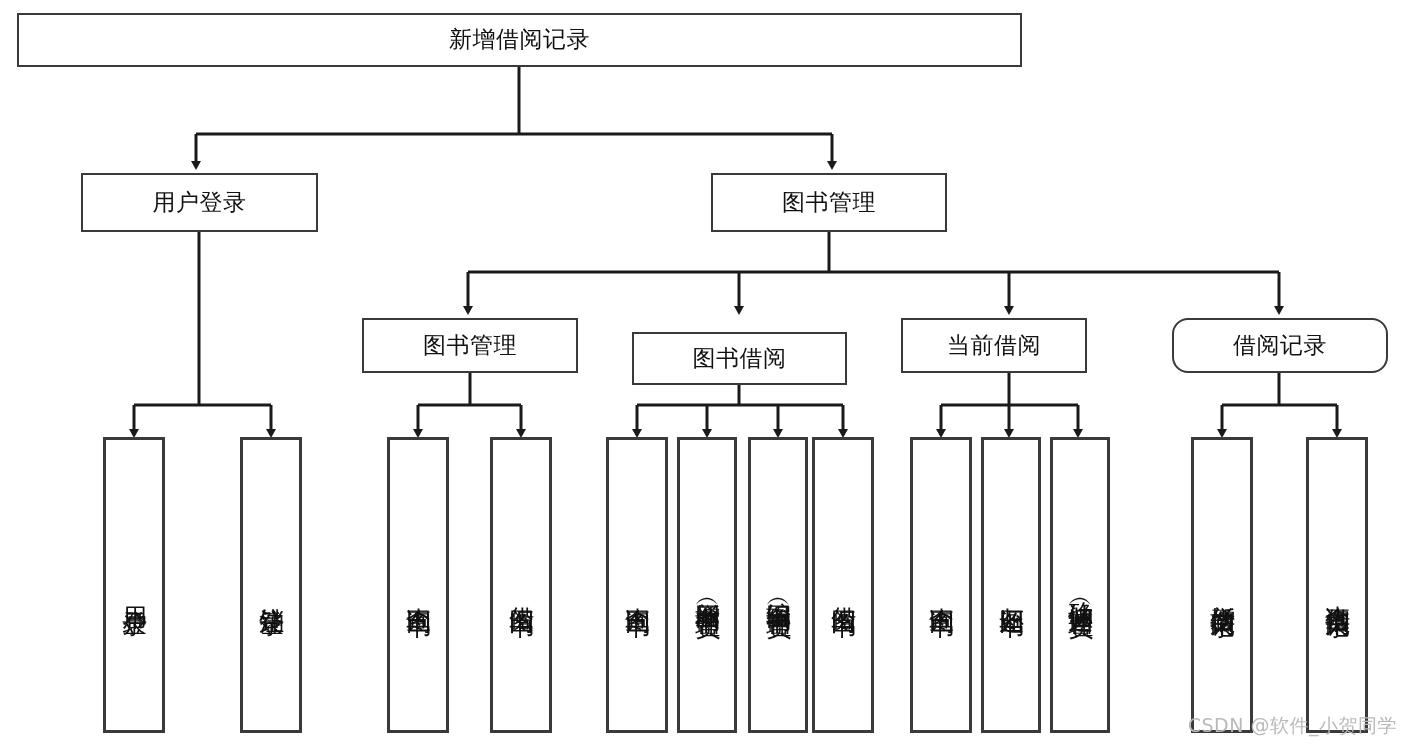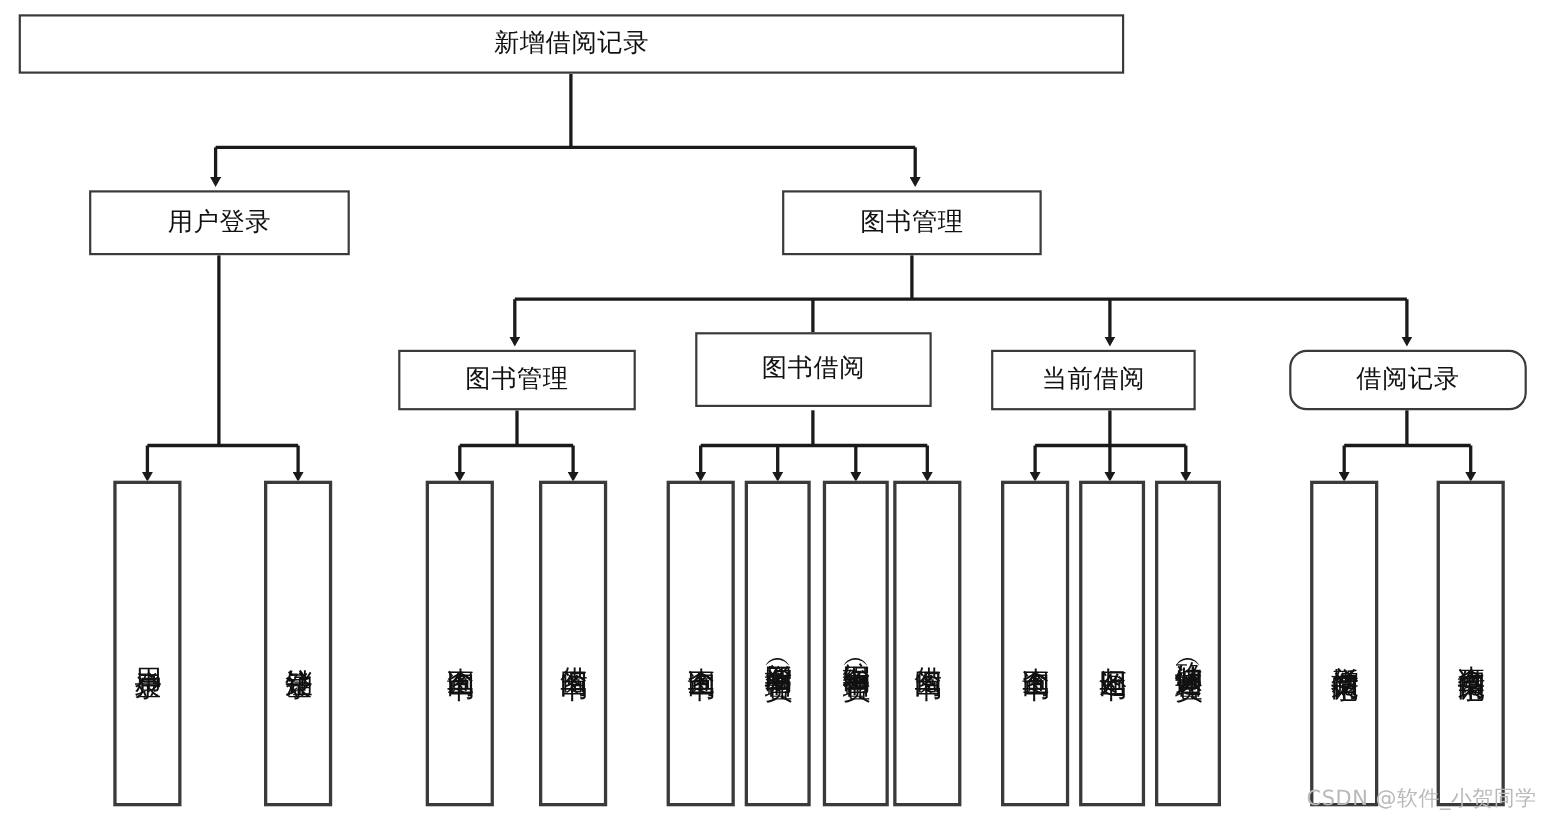--- a/index.html
+++ b/index.html
@@ -130,21 +130,21 @@
   <div class="node node-h" style="left:81px; top:173px; width:237px; height:59px;">
     <span class="node-label">用户登录</span>
   </div>
   <div class="node node-h" style="left:711px; top:173px; width:236px; height:59px;">
     <span class="node-label">图书管理</span>
   </div>
 
   <div class="node node-h" style="left:362px; top:318px; width:216px; height:55px;">
     <span class="node-label">图书管理</span>
   </div>
-  <div class="node node-h" style="left:632px; top:302px; width:215px; height:68px;">
+  <div class="node node-h" style="left:632px; top:332px; width:215px; height:53px;">
     <span class="node-label">图书借阅</span>
   </div>
   <div class="node node-h" style="left:901px; top:318px; width:186px; height:55px;">
     <span class="node-label">当前借阅</span>
   </div>
   <div class="node node-h" style="left:1172px; top:318px; width:216px; height:55px;border-radius:16px;">
     <span class="node-label">借阅记录</span>
   </div>
 
   <div class="node node-leaf leaf-mid" style="left:103px; top:437px; width:62px; height:296px;">

